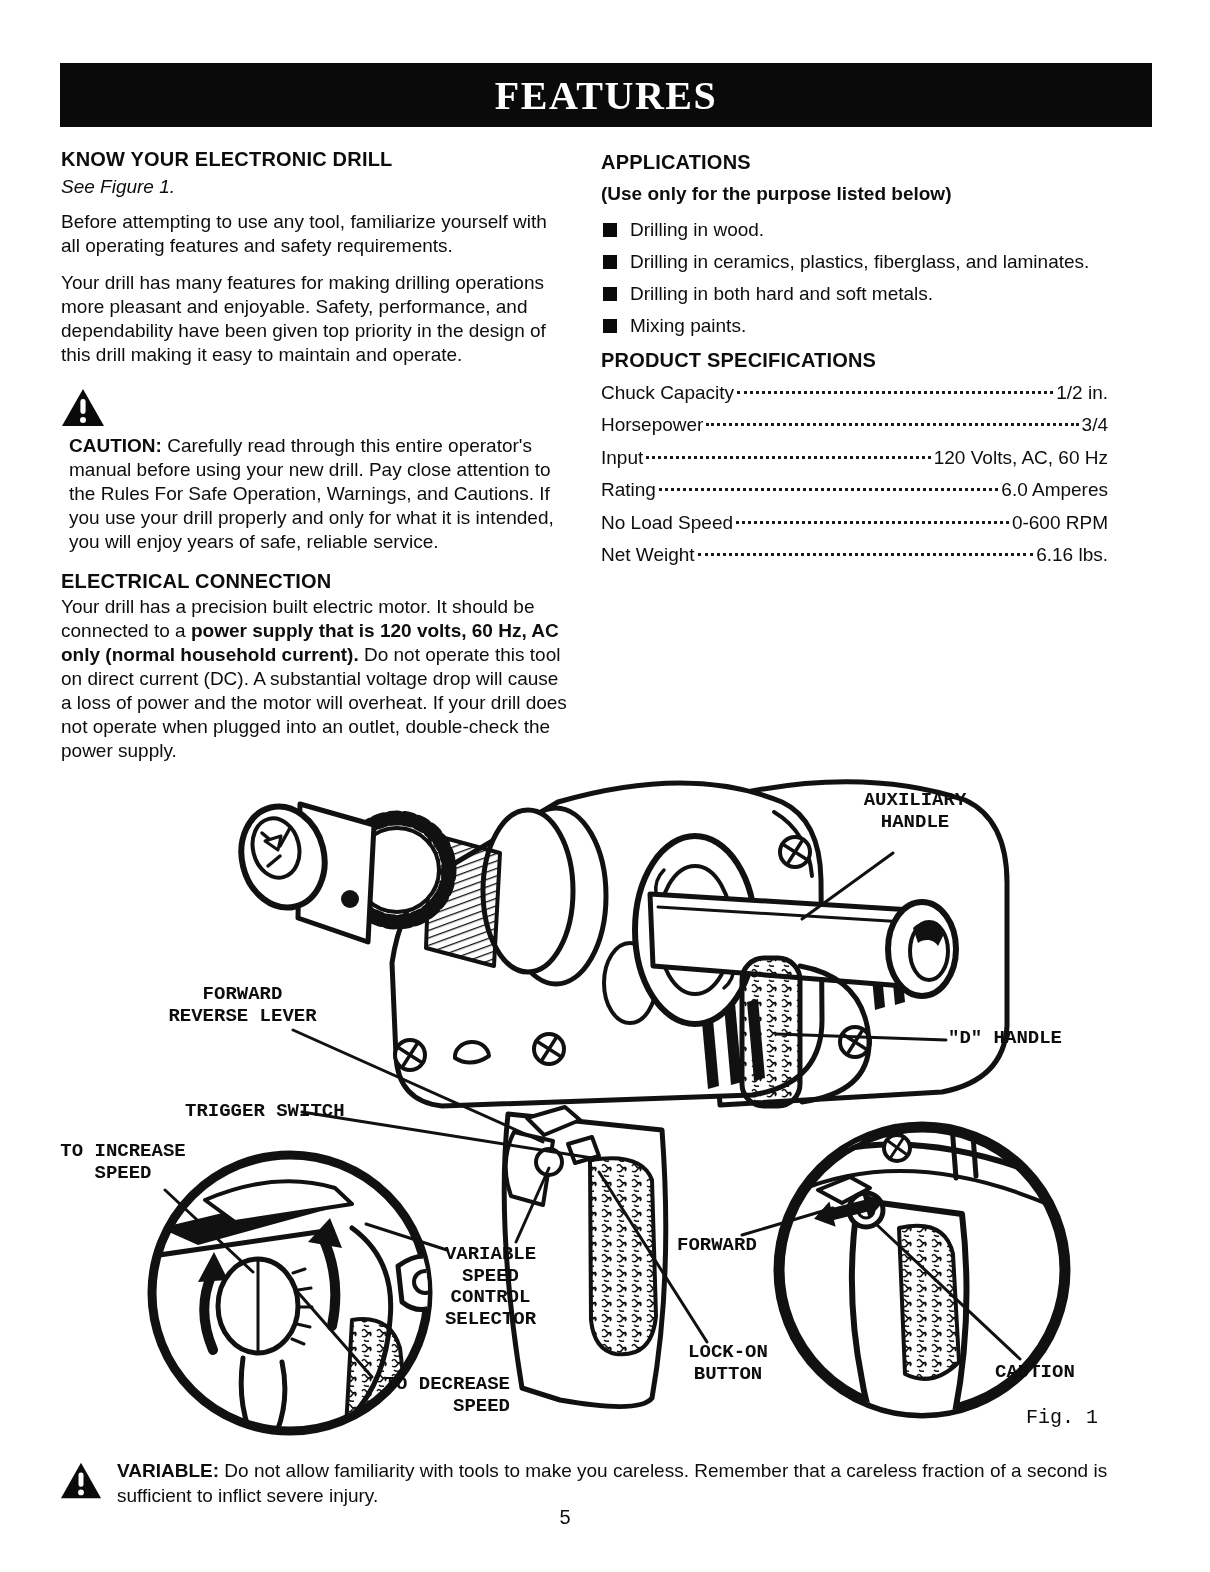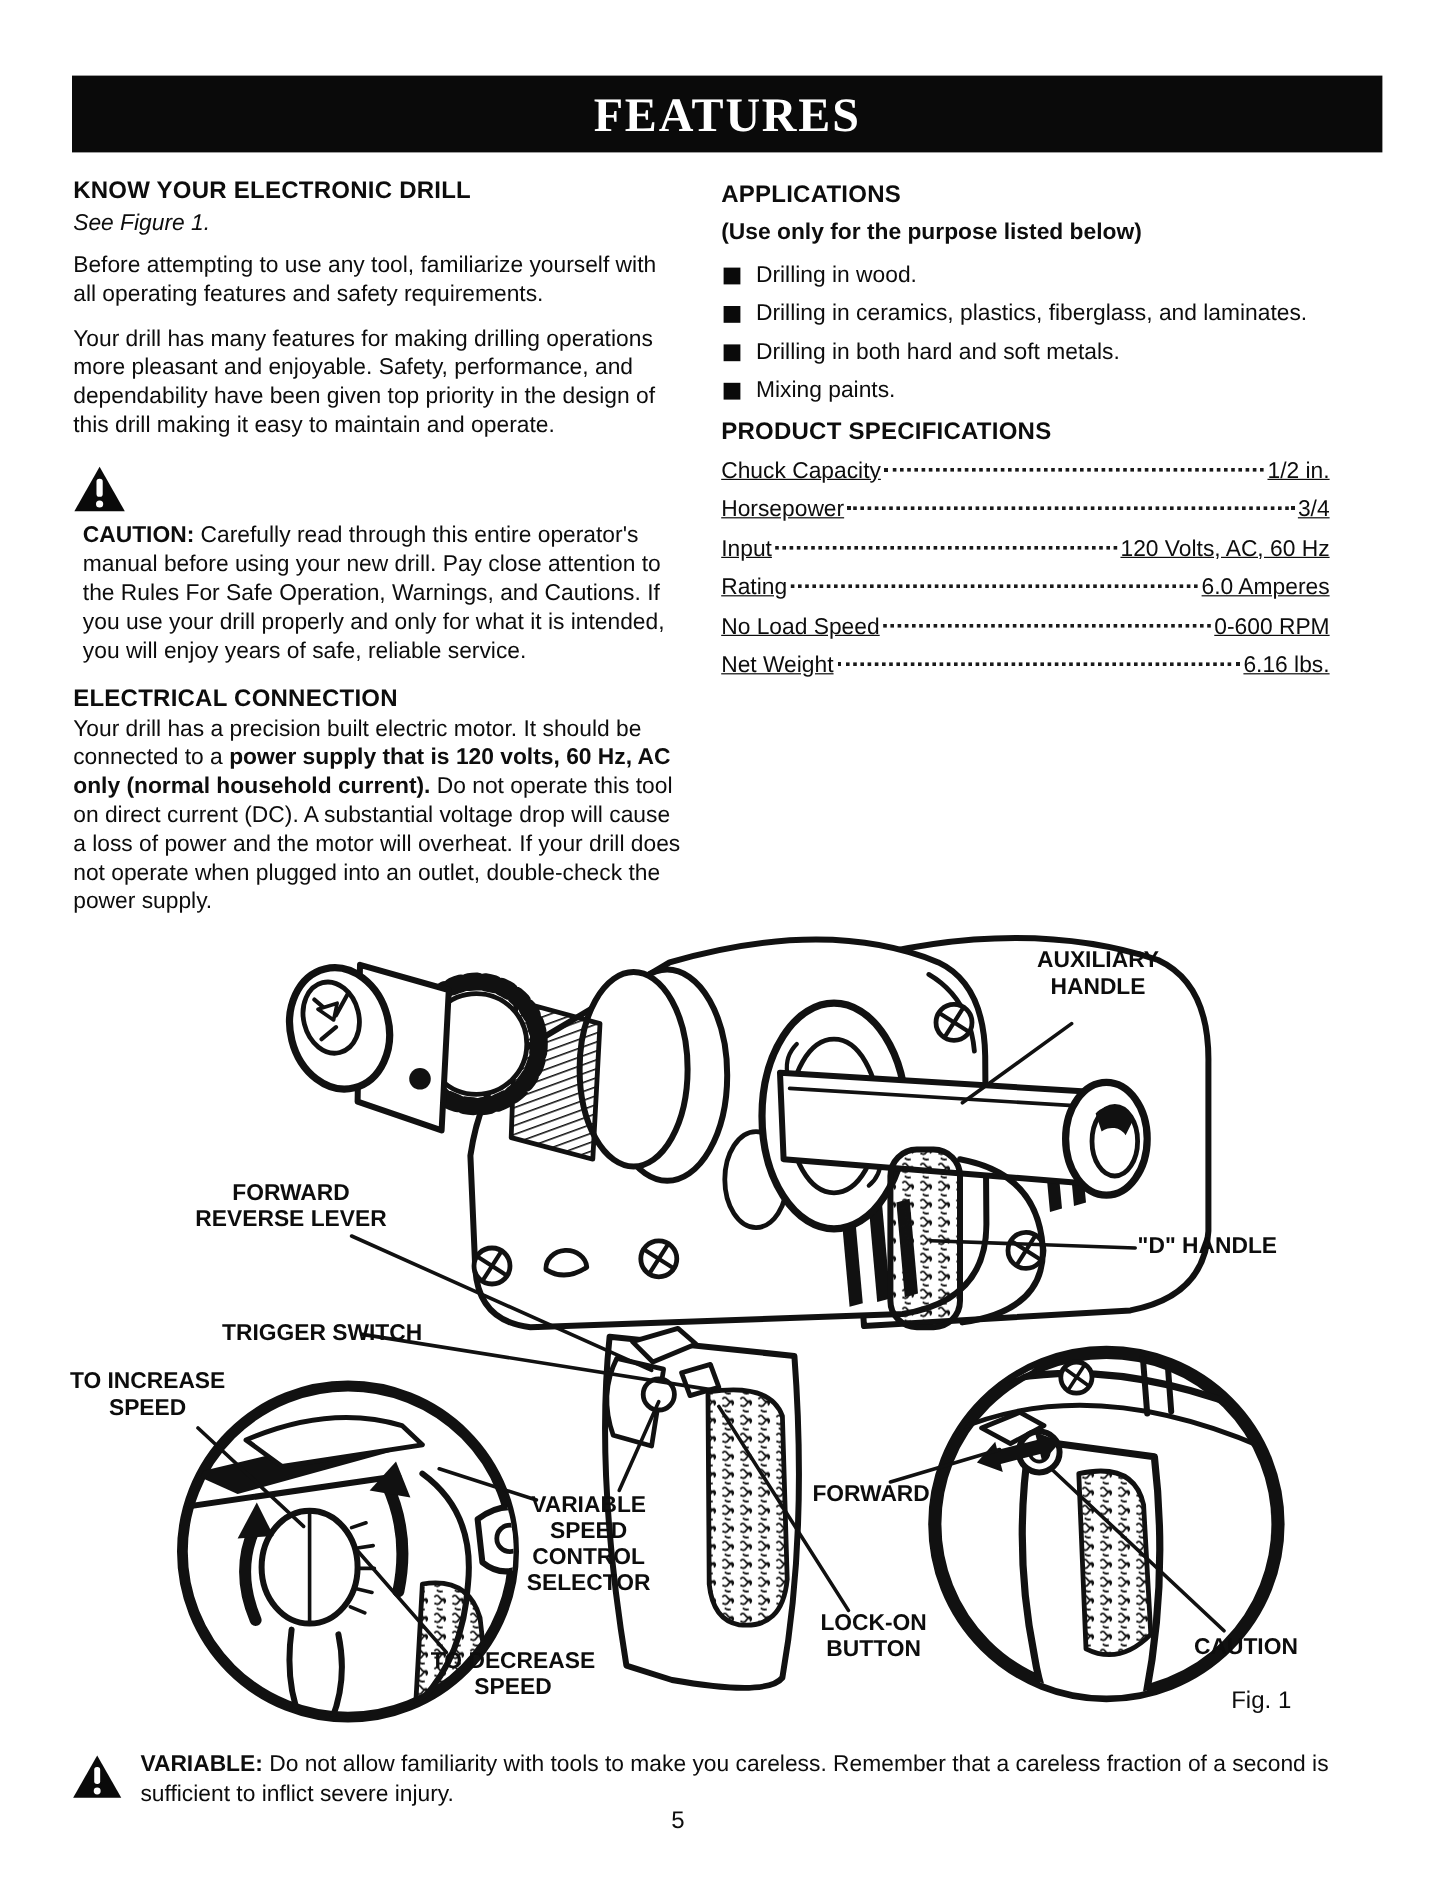--- a/index.html
+++ b/index.html
@@ -20,24 +20,24 @@
   .para{margin:0 0 13px 0;}
   .caution-block{display:flex;margin:18px 0 15px 0;flex-direction:column;}
   .tri-icon{flex:0 0 46px;padding-top:3px;}
   .caution-text{padding-left:8px;}
   .b{font-weight:700;}
   .apps-sub{font-weight:700;margin:8px 0 12px 0;}
   .bullet-item{display:flex;margin:0 0 8px 0;}
   .bullet-sq{flex:0 0 14px;width:14px;height:14px;background:#0a0a0a;margin:5px 13px 0 2px;}
   .bullet-text{flex:1;}
   .specs-head{margin:10px 0 4px 0;}
-  .spec-row{display:flex;align-items:baseline;margin-top:8.5px;text-decoration:underline;}
+  .spec-row{display:flex;align-items:baseline;margin-top:8.5px;}
   .spec-dots{flex:1;border-bottom:3px dotted #1a1a1a;margin:0 3px;transform:translateY(-5px);}
   
-  .figure{position:absolute;left:0;top:758px;width:1210px;height:706px;}
+  .figure{position:absolute;left:0;top:758px;width:1210px;height:706px;font-family:Liberation Mono, monospace;}
   .figure svg{position:absolute;left:0;top:0;}
   .fig-label{position:absolute;font-weight:700;font-size:19px;line-height:21.5px;white-space:pre-line;}
   .fig-caption{position:absolute;font-size:20px;}
   
   .warning-block{position:absolute;left:60px;top:1458px;width:1100px;display:flex;font-size:19px;line-height:25px;}
   .warning-text{padding-left:11px;}
   .page-number{position:absolute;left:0;top:1506px;width:1130px;text-align:center;font-size:20px;}
 </style>
 </head>
 <body>
@@ -272,21 +272,21 @@
     <div class="fig-label" style="left:185px;top:343px;">TRIGGER SWITCH</div>
     <div class="fig-label" style="left:48px;top:383px;width:150px;text-align:center;">TO INCREASE
 SPEED</div>
     <div class="fig-label" style="left:418px;top:486px;width:145px;text-align:center;">VARIABLE
 SPEED
 CONTROL
 SELECTOR</div>
     <div class="fig-label" style="left:677px;top:477px;">FORWARD</div>
     <div class="fig-label" style="left:663px;top:584px;width:130px;text-align:center;">LOCK-ON
 BUTTON</div>
-    <div class="fig-label" style="left:345px;top:616px;width:165px;text-align:center;">TO DECREASE
+    <div class="fig-label" style="left:345px;top:616px;width:165px;text-align:right;">TO DECREASE
 SPEED</div>
     <div class="fig-label" style="left:995px;top:604px;">CAUTION</div>
     <div class="fig-label" style="left:948px;top:270px;">"D" HANDLE</div>
     <div class="fig-caption" style="left:1026px;top:648px;">Fig. 1</div>
   </div>
 
   <div class="warning-block">
     <span class="tri-icon">
       <svg width="42" height="40" viewBox="0 0 44 40">
           <path d="M22,1 L43,38 L1,38 Z" fill="#0a0a0a"></path>

